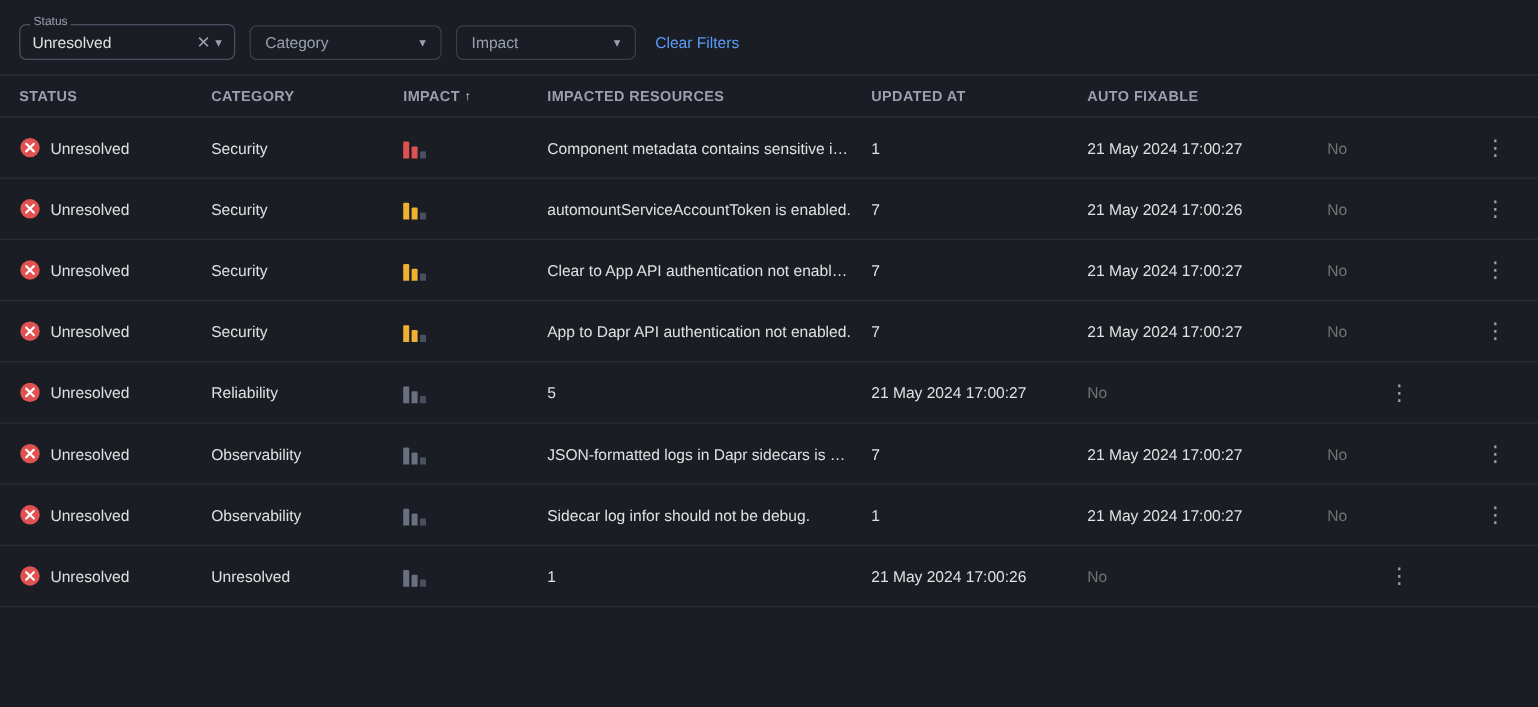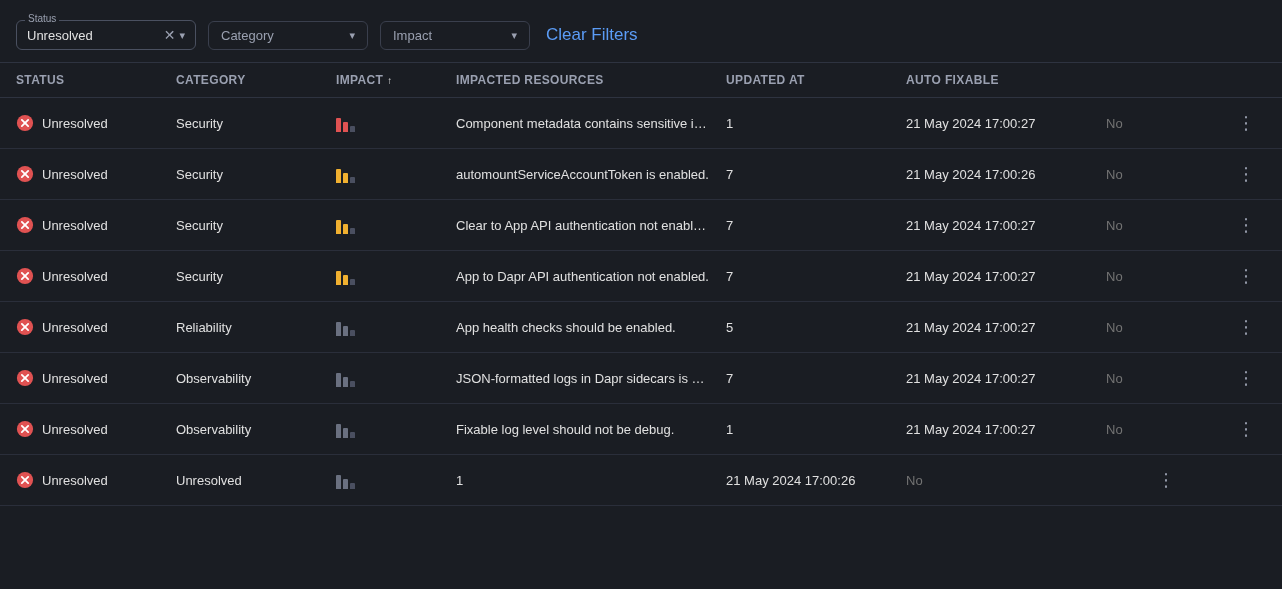--- a/index.html
+++ b/index.html
@@ -81,21 +81,21 @@
       min-width: 150px;
     }
 
     .filter-select .label {
       flex: 1;
       color: #9aa0b0;
     }
 
     .clear-filters {
       color: #5b9cf6;
-      font-size: 17px;
+      font-size: 13px;
       cursor: pointer;
       font-weight: 500;
       margin-left: 4px;
     }
 
     .table-wrap {
       width: 100%;
     }
 
     .table-header {
@@ -332,21 +332,20 @@
     <span>Unresolved</span>
   </div>
         <div>Reliability</div>
         <div>
     <div class="bar-icon impact-low">
       <div class="bar"></div>
       <div class="bar"></div>
       <div class="bar"></div>
     </div>
   </div>
-        <div class="message-cell">App health checks should be enabled.</div>
         <div>5</div>
         <div>21 May 2024 17:00:27</div>
         <div class="no-text">No</div>
         <div class="dots-menu">⋮</div>
       </div>
       <div class="table-row">
         <div class="status-cell">
     <svg class="status-icon" viewBox="0 0 20 20" fill="none" xmlns="http://www.w3.org/2000/svg">
       <circle cx="10" cy="10" r="9" fill="#e05252"></circle>
       <line x1="6.5" y1="6.5" x2="13.5" y2="13.5" stroke="white" stroke-width="2" stroke-linecap="round"></line>
@@ -378,21 +377,21 @@
     <span>Unresolved</span>
   </div>
         <div>Observability</div>
         <div>
     <div class="bar-icon impact-low">
       <div class="bar"></div>
       <div class="bar"></div>
       <div class="bar"></div>
     </div>
   </div>
-        <div class="message-cell">Fixable log level should not be debug.</div>
+        <div class="message-cell">Sidecar log infor should not be debug.</div>
         <div>1</div>
         <div>21 May 2024 17:00:27</div>
         <div class="no-text">No</div>
         <div class="dots-menu">⋮</div>
       </div>
       <div class="table-row">
         <div class="status-cell">
     <svg class="status-icon" viewBox="0 0 20 20" fill="none" xmlns="http://www.w3.org/2000/svg">
       <circle cx="10" cy="10" r="9" fill="#e05252"></circle>
       <line x1="6.5" y1="6.5" x2="13.5" y2="13.5" stroke="white" stroke-width="2" stroke-linecap="round"></line>

